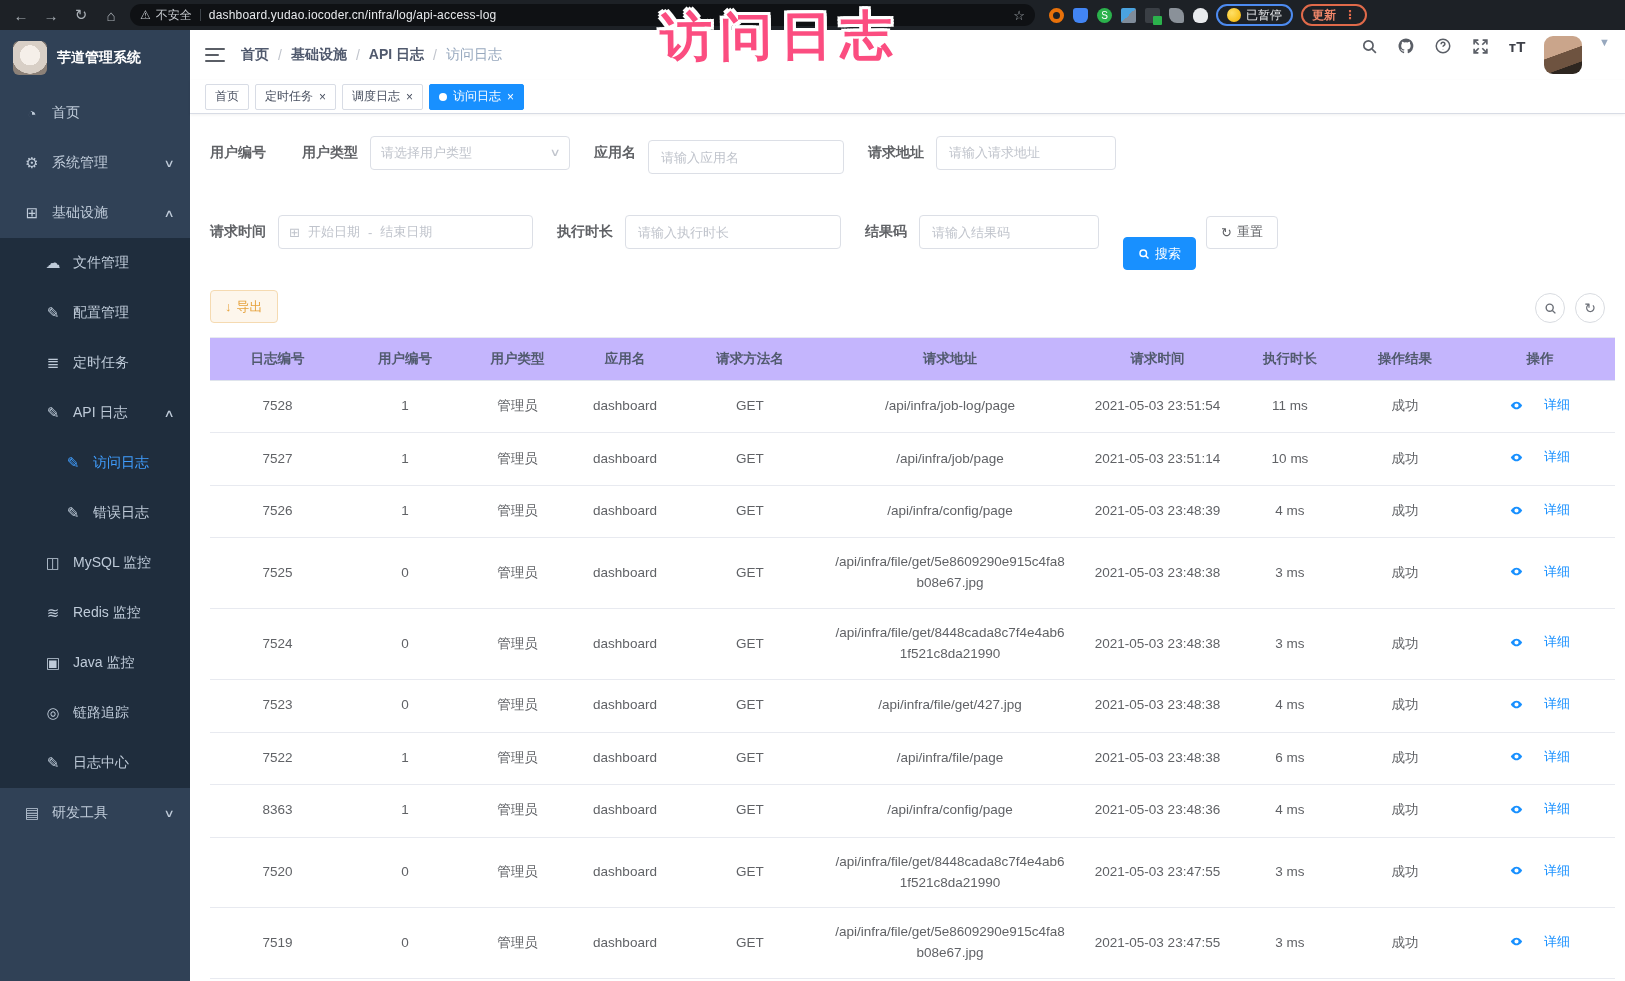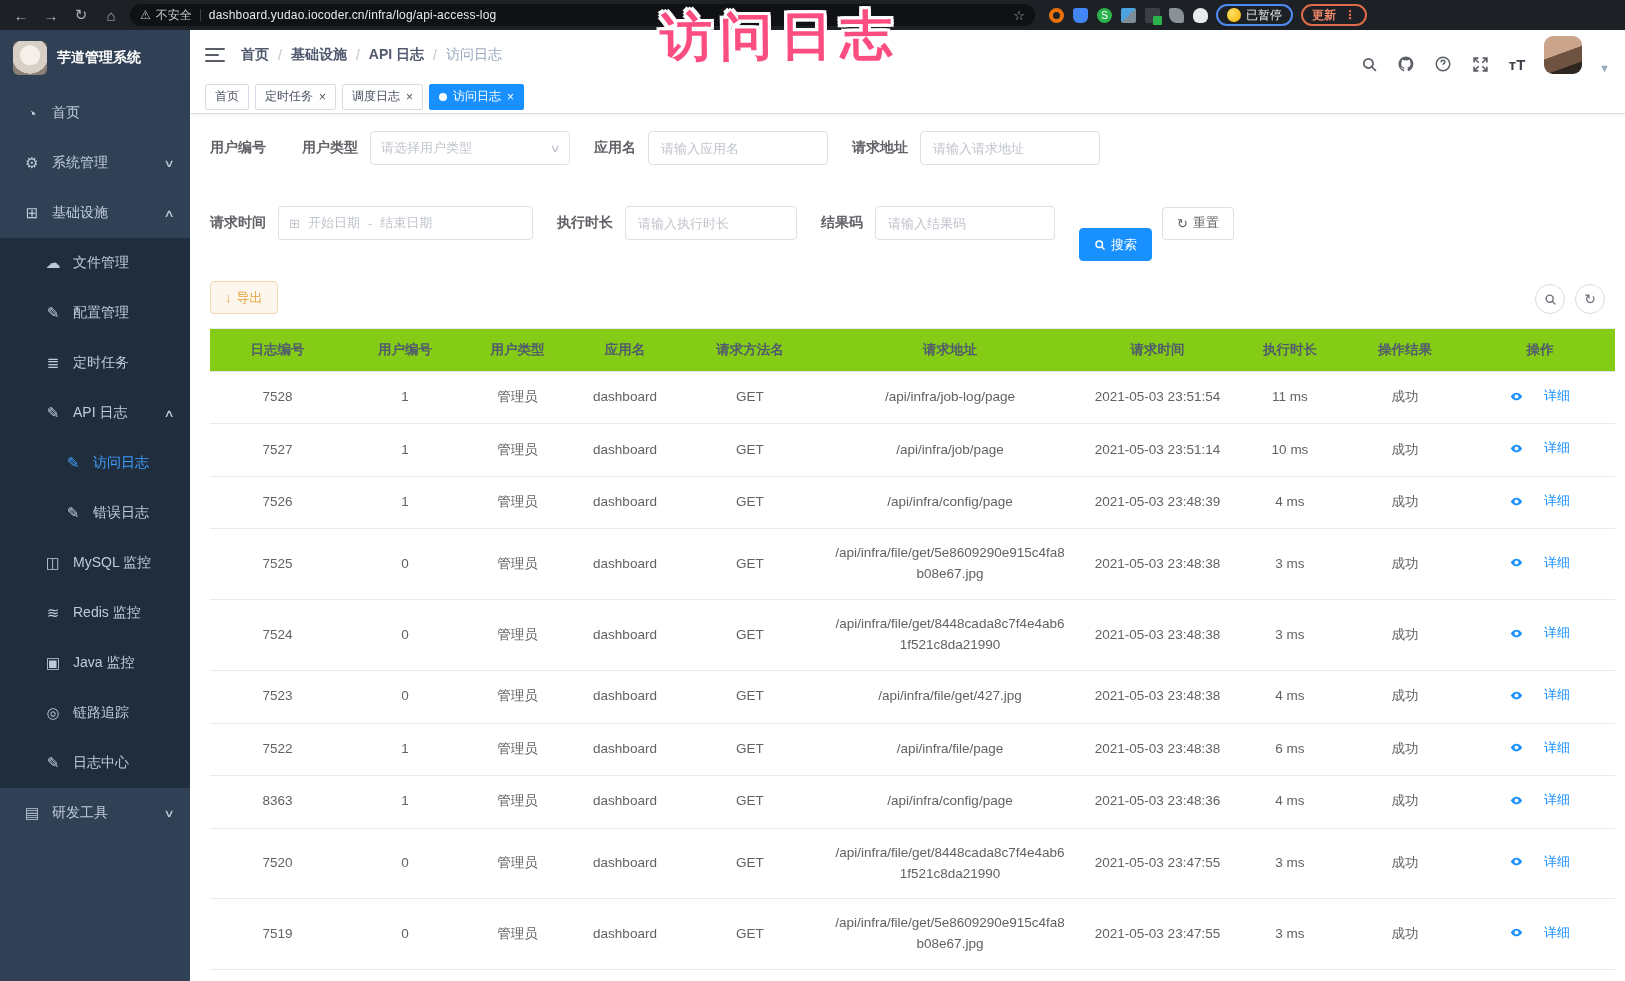--- a/index.html
+++ b/index.html
@@ -54,21 +54,21 @@
 
   
   .navbar { height:50px; flex:none; display:flex; align-items:center; padding:0 15px; background:#fff; }
   .hamburger { width:20px; height:14px; display:flex; flex-direction:column; justify-content:space-between; cursor:pointer; }
   .hamburger i { height:2px; background:#5a5e66; border-radius:1px; }
   .hamburger i:nth-child(2){ width:70%; }
   .breadcrumb { margin-left:16px; font-size:14px; display:flex; align-items:center; gap:9px; }
   .crumb { color:#515a6e; font-weight:bold; cursor:pointer; }
   .crumb.last { color:#97a8be; font-weight:normal; cursor:default; }
   .crumb-sep { color:#c0c4cc; }
-  .nav-right { margin-left:auto; display:flex; align-items:flex-end; gap:17px; }
+  .nav-right { margin-left:auto; display:flex; align-items:flex-start; gap:17px; }
   .nav-ico { width:20px; height:20px; display:flex; align-items:center; justify-content:center; cursor:pointer; color:#5a5e66; }
   .avatar { width:38px; height:38px; border-radius:9px; background:linear-gradient(160deg,#caa58b 0 45%,#6e5340 46% 75%,#2e2620 76%); cursor:pointer; }
   .caret { color:#97a8be; font-size:11px; cursor:pointer; }
 
   
   .tags-bar { height:34px; flex:none; display:flex; align-items:center; gap:6px; padding:0 15px; border-bottom:1px solid #d8dce5; box-shadow:0 1px 3px rgba(0,0,0,.06); }
   .tag { height:26px; display:flex; align-items:center; gap:6px; padding:0 9px; border:1px solid #d8dce5; background:#fff; color:#495060; font-size:12px; cursor:pointer; border-radius:2px; }
   .tag .dot { width:8px; height:8px; border-radius:50%; background:#fff; display:none; }
   .tag .x { font-size:12px; color:inherit; }
   .tag.active { background:#1890ff; border-color:#1890ff; color:#fff; }
@@ -86,21 +86,21 @@
   .f-range { width:255px; height:34px; border:1px solid #dcdfe6; border-radius:4px; display:flex; align-items:center; padding:0 10px; gap:8px; font-size:13px; color:#c0c4cc; cursor:pointer; }
   .btn { height:33px; border-radius:4px; border:1px solid #dcdfe6; background:#fff; color:#606266; font-size:13px; padding:0 14px; display:inline-flex; align-items:center; gap:5px; cursor:pointer; }
   .btn.primary { background:#1890ff; border-color:#1890ff; color:#fff;margin-top:43px; }
   .btn.warning-plain { background:#fdf6ec; border-color:#f5dab1; color:#e6a23c; }
   .toolbar-row { display:flex; align-items:flex-end; margin-bottom:14px; }
   .tool-circles { margin-left:auto; display:flex; gap:10px; }
   .circle-btn { width:30px; height:30px; border-radius:50%; border:1px solid #d9dce1; background:#fff; color:#6a6e76; display:flex; align-items:center; justify-content:center; font-size:14px; cursor:pointer; }
 
   
   table { width:100%; border-collapse:collapse; table-layout:fixed; }
-  thead th { background:#84cc16; color:#515a6e; font-size:13.5px; font-weight:bold; padding:12px 6px; border-bottom:1px solid #dfe4ec; border-top:1px solid #e8ebf0; text-align:center; }
+  thead th { background:#c4b5fd; color:#515a6e; font-size:13.5px; font-weight:bold; padding:12px 6px; border-bottom:1px solid #dfe4ec; border-top:1px solid #e8ebf0; text-align:center; }
   tbody td { color:#606266; font-size:13.5px; padding:14px 8px; border-bottom:1px solid #e8eaf0; text-align:center; word-break:break-all; line-height:1.55; }
   td.url { padding-left:14px; padding-right:14px; }
   .detail-link { color:#1890ff; font-size:13px; cursor:pointer; display:inline-flex; align-items:center; gap:21px; text-decoration:none; }
 
   
   .pagination { display:flex; align-items:flex-start; justify-content:flex-end; gap:9px; padding:16px 2px 0; font-size:13px; color:#606266; }
   .pg-total { margin-right:2px; }
   .pg-size { width:100px; height:28px; border:1px solid #dcdfe6; border-radius:3px; display:flex; align-items:center; justify-content:center; gap:10px; color:#606266; font-size:12.5px; cursor:pointer; }
   .pg-size .sel-arrow { color:#c0c4cc; font-size:10px; transform:scaleX(1.4); }
   .pg-btn { min-width:28px; height:28px; border:none; border-radius:3px; background:#f4f4f5; color:#606266; font-size:13px; padding:0 6px; cursor:pointer; }
@@ -299,41 +299,41 @@
         </div>
         <div class="f-group">
           <span class="f-label">用户类型</span>
           <div class="f-select">
             <span>请选择用户类型</span>
             <span class="sel-arrow">∨</span>
           </div>
         </div>
         <div class="f-group">
           <span class="f-label">应用名</span>
-          <input class="f-input" style="width: 180px;" placeholder="请输入应用名">
+          <input class="f-input" style="width: 196px; margin-top: 9px;" placeholder="请输入应用名">
         </div>
         <div class="f-group" style="margin-right:0">
           <span class="f-label">请求地址</span>
           <input class="f-input" style="width: 180px;" placeholder="请输入请求地址">
         </div>
       </div>
 
       <div class="filter-row">
         <div class="f-group">
           <span class="f-label">请求时间</span>
           <div class="f-range">
             <span>⊞</span>
             <span>开始日期</span>
             <span style="color:#c0c4cc">-</span>
             <span>结束日期</span>
           </div>
         </div>
         <div class="f-group">
           <span class="f-label">执行时长</span>
-          <input class="f-input" style="width: 172px;" placeholder="请输入执行时长">
+          <input class="f-input" style="width: 216px;" placeholder="请输入执行时长">
         </div>
         <div class="f-group">
           <span class="f-label">结果码</span>
           <input class="f-input" style="width: 180px;" placeholder="请输入结果码">
         </div>
         <button class="btn primary">
           <svg width="12" height="12" viewBox="0 0 24 24" fill="none" stroke="#fff" stroke-width="3">
               <circle cx="10.5" cy="10.5" r="6.5"></circle>
               <line x1="15.5" y1="15.5" x2="21" y2="21"></line>
             </svg>

